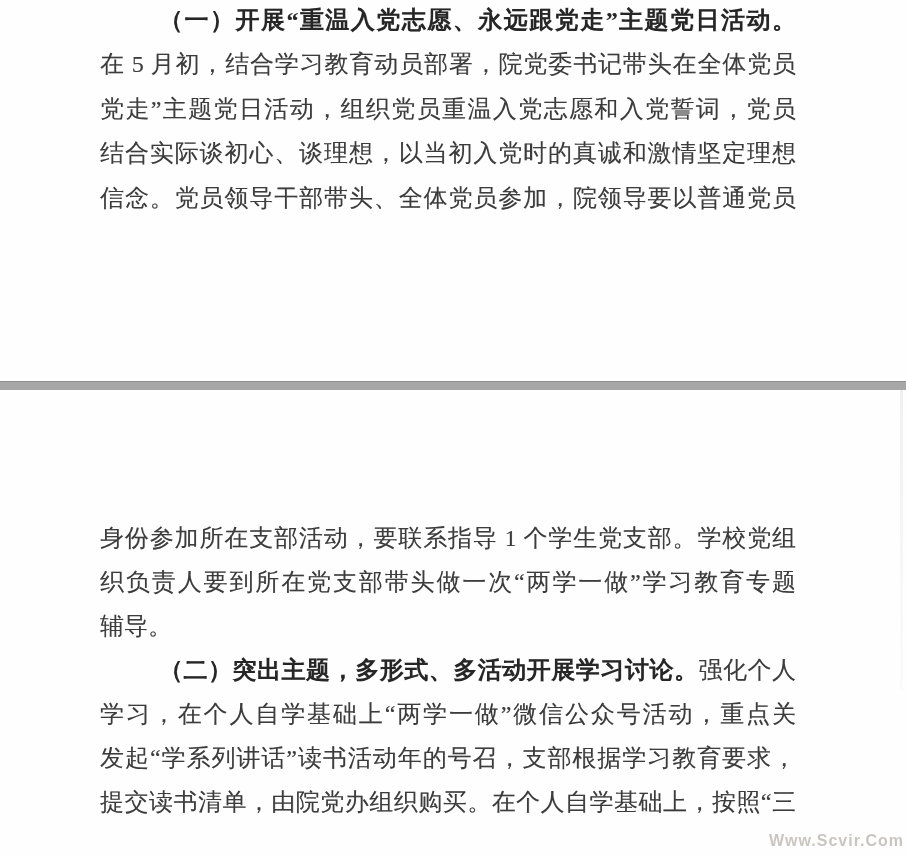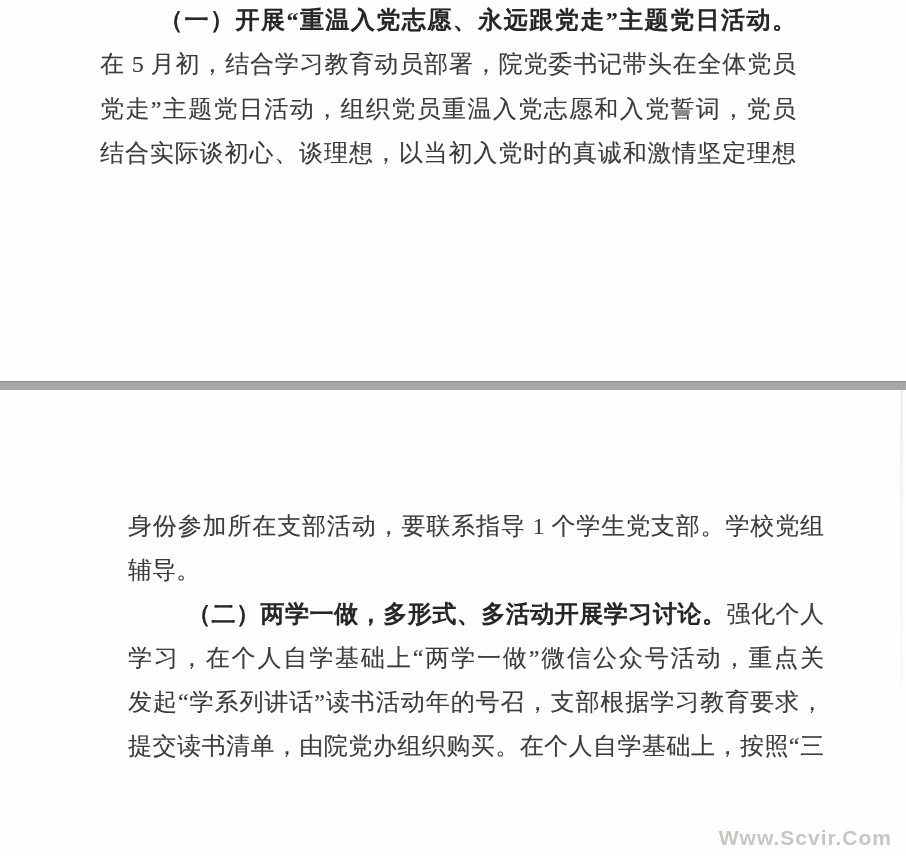--- a/index.html
+++ b/index.html
@@ -37,73 +37,75 @@
   }
   .text {
     position: absolute;
     left: 100px;
     width: 696px;
     color: #3c3c3c;
     font-size: 24px;
     text-shadow: 0.3px 0.3px 0.3px rgba(60,60,60,0.35);
   }
   .t1 { top: -2px; }
-  .t2 { top: 114px; margin-left: 28px; }
+  .t2 { top: 126px; }
   .line {
     text-align: justify;
     text-align-last: justify;
     overflow: hidden;
   }
   .p1 { height: 44.4px; line-height: 44.4px; }
   .p2 { height: 44px;  line-height: 44px; }
   .heading { text-indent: 59px; }
   .bold { font-weight: bold; color: #262626; }
   .short { text-align-last: left; }
   .edge {
     position: absolute;
     right: 3px;
     top: 0;
     width: 3px;
     height: 300px;
     background: linear-gradient(to bottom, #f1f0ee, #fbfbfa);
   }
   .watermark {
     position: absolute;
-    right: 14px;
+    right: 2px;
     bottom: 6px;
     font-family: "Liberation Sans", "DejaVu Sans", sans-serif;
     font-weight: bold;
-    font-size: 21px;
+    font-size: 16px;
     letter-spacing: 1px;
     color: #c9c6c1;
     text-shadow: 0.5px 0.5px 0 #ffffff;
   }
 </style>
 </head>
 <body>
 
 <div class="doc">
 
   <section class="page page1">
     <div class="text t1">
       <div class="line p1 heading"><span class="bold">（一）开展“重温入党志愿、永远跟党走”主题党日活动。</span></div>
       <div class="line p1">在 5 月初，结合学习教育动员部署，院党委书记带头在全体党员</div>
       <div class="line p1">党走”主题党日活动，组织党员重温入党志愿和入党誓词，党员</div>
       <div class="line p1">结合实际谈初心、谈理想，以当初入党时的真诚和激情坚定理想</div>
+      <div class="line p1">信念。党员领导干部带头、全体党员参加，院领导要以普通党员</div>
     </div>
   </section>
 
   <div class="separator"></div>
 
   <section class="page page2">
     <div class="edge"></div>
     <div class="text t2">
       <div class="line p2">身份参加所在支部活动，要联系指导 1 个学生党支部。学校党组</div>
+      <div class="line p2">织负责人要到所在党支部带头做一次“两学一做”学习教育专题</div>
       <div class="line p2 short">辅导。</div>
-      <div class="line p2 heading"><span class="bold">（二）两学一做，多形式、多活动开展学习讨论。</span><span>强化个人</span></div>
+      <div class="line p2 heading"><span class="bold">（二）突出主题，多形式、多活动开展学习讨论。</span><span>强化个人</span></div>
       <div class="line p2">学习，在个人自学基础上“两学一做”微信公众号活动，重点关</div>
       <div class="line p2">发起“学系列讲话”读书活动年的号召，支部根据学习教育要求，</div>
       <div class="line p2">提交读书清单，由院党办组织购买。在个人自学基础上，按照“三</div>
     </div>
     <div class="watermark">Www.Scvir.Com</div>
   </section>
 
 </div>
 
 </body></html>

